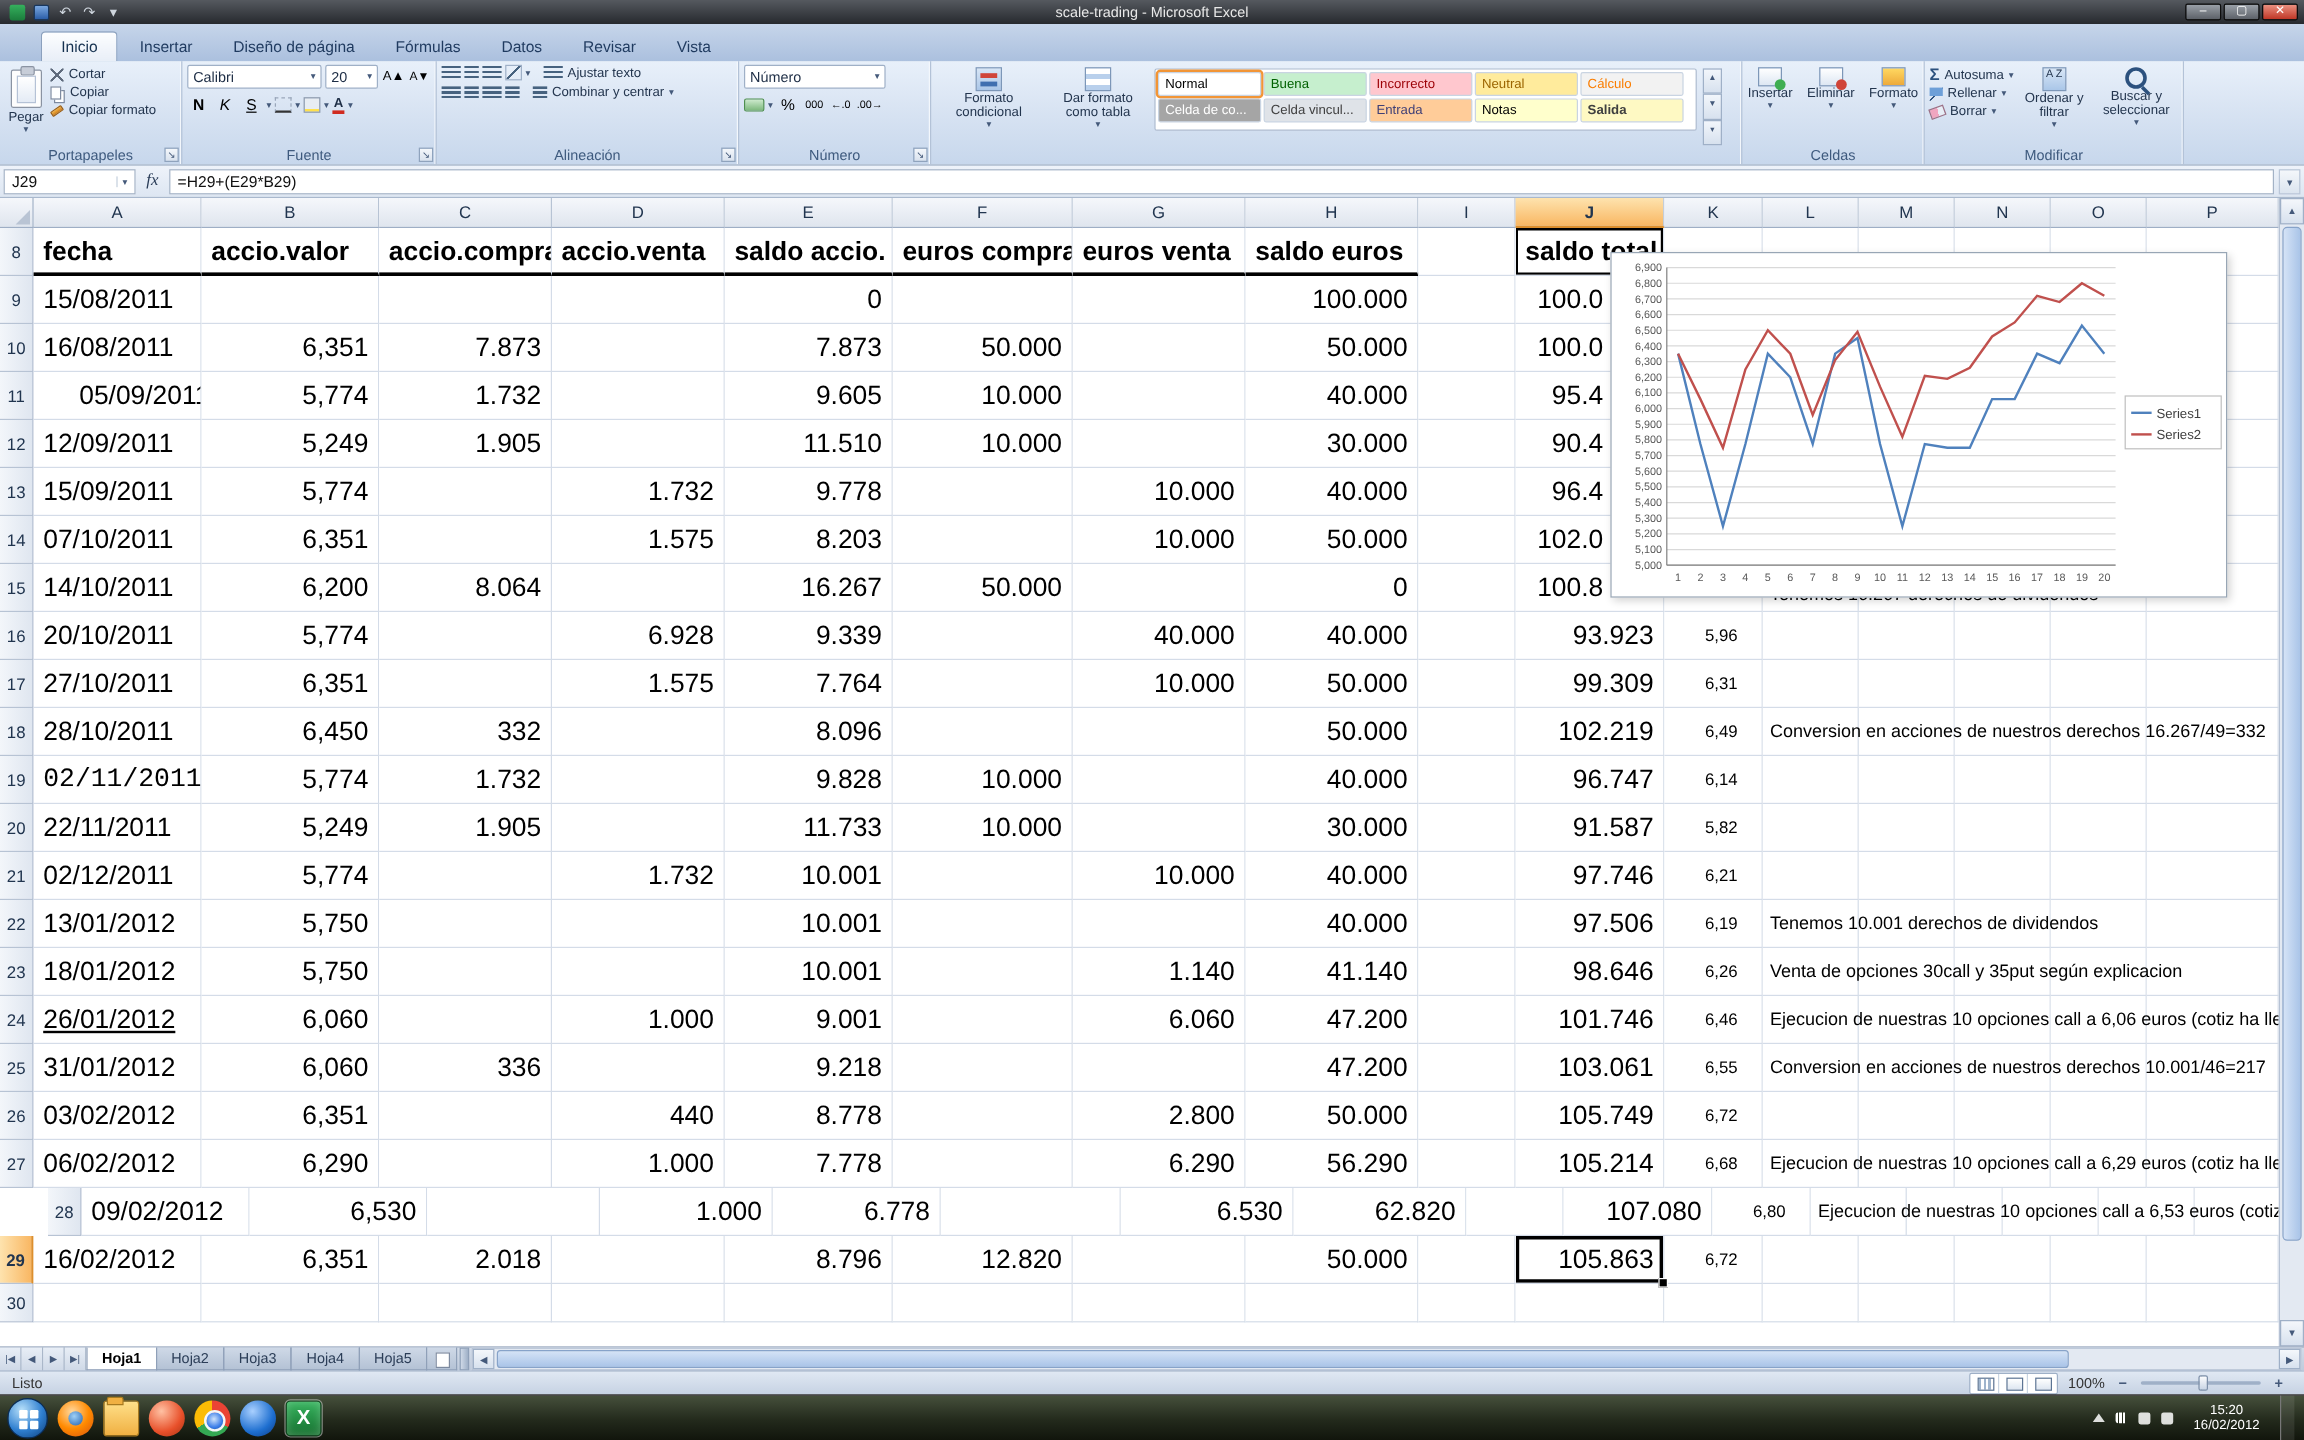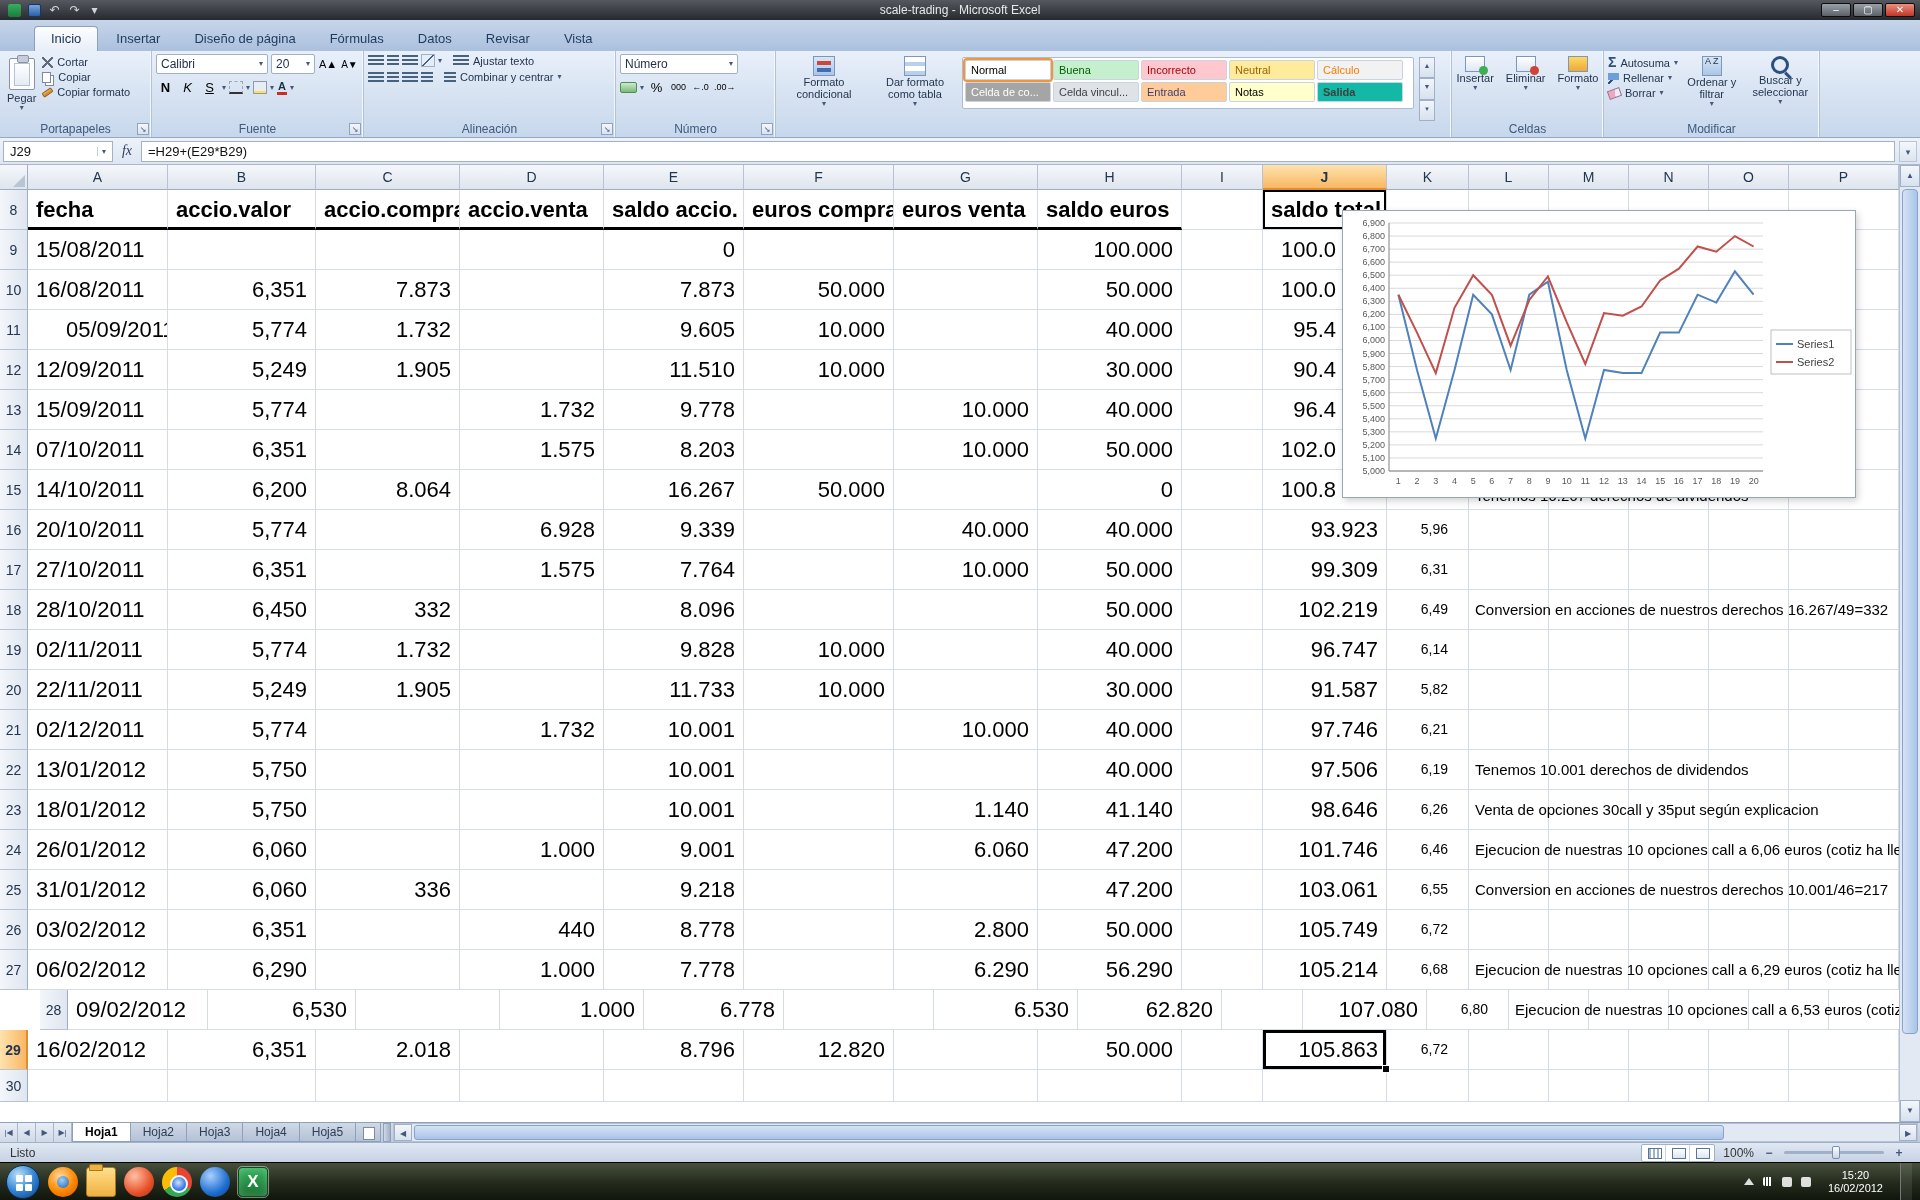--- a/index.html
+++ b/index.html
@@ -317,21 +317,21 @@
         <div class="galwrap" id="stylegal">
             <div class="chip sel" style="background: rgb(255, 255, 255); color: rgb(0, 0, 0);">Normal</div>
             <div class="chip" style="background: rgb(198, 239, 206); color: rgb(0, 97, 0);">Buena</div>
             <div class="chip" style="background: rgb(255, 199, 206); color: rgb(156, 0, 6);">Incorrecto</div>
             <div class="chip" style="background: rgb(255, 235, 156); color: rgb(156, 101, 0);">Neutral</div>
             <div class="chip" style="background: rgb(242, 242, 242); color: rgb(250, 125, 0);">Cálculo</div>
             <div class="chip" style="background: rgb(165, 165, 165); color: rgb(255, 255, 255);">Celda de co...</div>
             <div class="chip" style="background: rgb(223, 227, 232); color: rgb(63, 63, 63);">Celda vincul...</div>
             <div class="chip" style="background: rgb(255, 204, 153); color: rgb(63, 63, 118);">Entrada</div>
             <div class="chip" style="background: rgb(255, 255, 204); color: rgb(0, 0, 0);">Notas</div>
-            <div class="chip" style="background: #14b8a6; color: rgb(63, 63, 63); font-weight: bold;">Salida</div>
+            <div class="chip" style="background: #fef9c3; color: rgb(63, 63, 63); font-weight: bold;">Salida</div>
           </div>
         <div class="galscroll">
           <div class="gsb">▲</div>
           <div class="gsb">▼</div>
           <div class="gsb">▾</div>
         </div>
       </div>
     </div>
 
     <div class="rgroup" style="width:152px">
@@ -629,21 +629,21 @@
           <div class="cell right notecell" style="width: 80px;">
             <div class="note">Conversion en acciones de nuestros derechos 16.267/49=332</div>
           </div>
           <div class="cell right" style="width: 80px;"></div>
           <div class="cell right" style="width: 80px;"></div>
           <div class="cell right" style="width: 80px;"></div>
           <div class="cell right" style="width: 110px;"></div>
         </div>
         <div class="row" style="height: 40px;">
           <div class="rowhead">19</div>
-          <div class="cell left" style="width: 140px;">02/11/2011</div>
+          <div class="cell left" style="width: 140px; font-family: Liberation Mono, monospace;">02/11/2011</div>
           <div class="cell right" style="width: 148px;">5,774</div>
           <div class="cell right" style="width: 144px;">1.732</div>
           <div class="cell right" style="width: 144px;"></div>
           <div class="cell right" style="width: 140px;">9.828</div>
           <div class="cell right" style="width: 150px;">10.000</div>
           <div class="cell right" style="width: 144px;"></div>
           <div class="cell right" style="width: 144px;">40.000</div>
           <div class="cell right" style="width: 81px;"></div>
           <div class="cell right" style="width: 124px;">96.747</div>
           <div class="cell ksmall" style="width: 82px;">6,14</div>
@@ -728,21 +728,21 @@
           <div class="cell right notecell" style="width: 80px;">
             <div class="note">Venta de opciones 30call y 35put según explicacion</div>
           </div>
           <div class="cell right" style="width: 80px;"></div>
           <div class="cell right" style="width: 80px;"></div>
           <div class="cell right" style="width: 80px;"></div>
           <div class="cell right" style="width: 110px;"></div>
         </div>
         <div class="row" style="height: 40px;">
           <div class="rowhead">24</div>
-          <div class="cell left" style="width: 140px;">26/01/2012</div>
+          <div class="cell left" style="width: 140px; text-decoration: underline;">26/01/2012</div>
           <div class="cell right" style="width: 148px;">6,060</div>
           <div class="cell right" style="width: 144px;"></div>
           <div class="cell right" style="width: 144px;">1.000</div>
           <div class="cell right" style="width: 140px;">9.001</div>
           <div class="cell right" style="width: 150px;"></div>
           <div class="cell right" style="width: 144px;">6.060</div>
           <div class="cell right" style="width: 144px;">47.200</div>
           <div class="cell right" style="width: 81px;"></div>
           <div class="cell right" style="width: 124px;">101.746</div>
           <div class="cell ksmall" style="width: 82px;">6,46</div>

